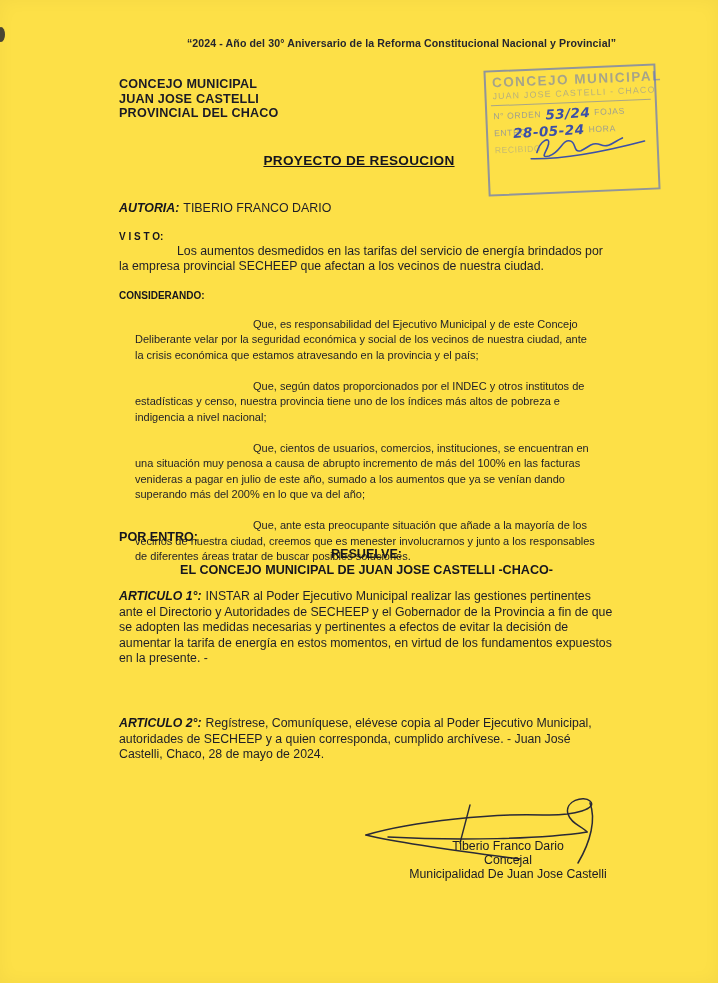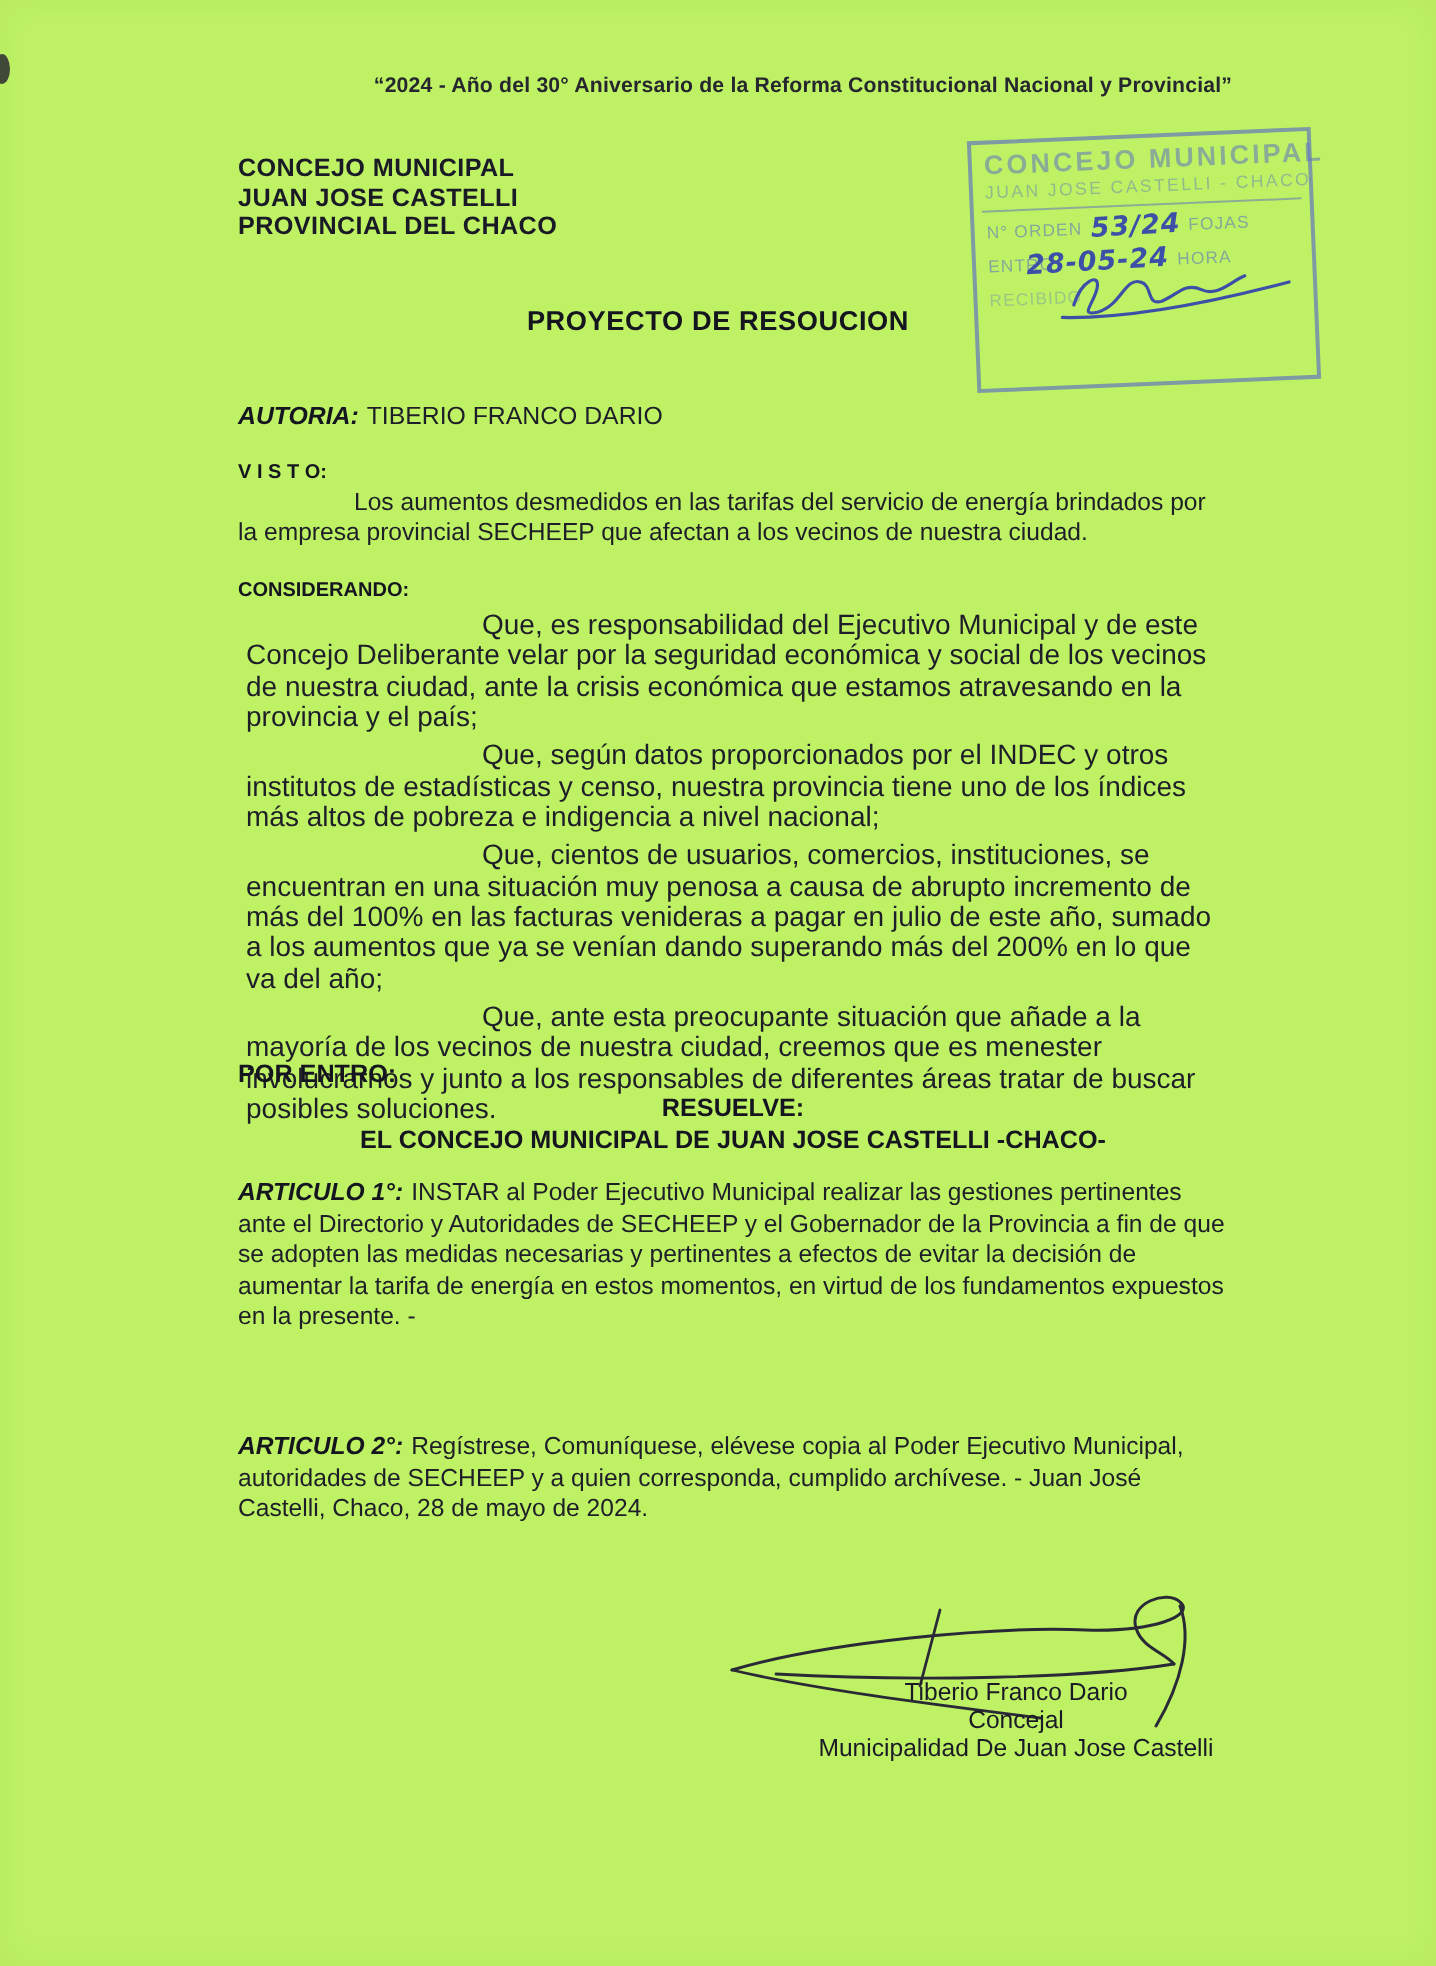--- a/index.html
+++ b/index.html
@@ -1,20 +1,20 @@
 <!DOCTYPE html>
 <html><head>
 <meta charset="utf-8">
 <style>
   html,body{margin:0;padding:0;background:#e9e9e9;}
   .page{
     position:relative;
     width:718px;height:983px;
     margin:0 auto;
-    background:#bef264;
+    background:#fde047;
     overflow:hidden;
     font-family:"Liberation Sans", sans-serif;
     color:#1e1e28;
     box-shadow:inset 0 0 18px rgba(0,0,0,0.04);
   }
   .edge-mark{
     position:absolute;left:-3px;top:27px;width:8px;height:15px;
     background:#2a2a30;border-radius:50%;opacity:.85;
   }
   .header-quote{
@@ -55,30 +55,30 @@
     font-style:italic;font-weight:bold;
     font-size:13.5px;color:#3c50a8;letter-spacing:.5px;
     margin:0 4px;transform:rotate(-1deg);white-space:nowrap;
   }
   .s-hand.overlap{margin-left:-14px;}
   .stamp-sig{position:absolute;left:34px;top:-8px;}
   
   .title{
     position:absolute;top:153px;left:0;right:0;
     text-align:center;font-weight:bold;font-size:13.6px;
-    letter-spacing:.3px;color:#15151f;
+    text-decoration:underline;letter-spacing:.3px;color:#15151f;
   }
   .autoria{position:absolute;top:201px;left:119px;font-size:12.4px;}
   .b{font-weight:bold;color:#15151f;}
   .lbl-gap{margin-right:4px;font-style:italic;}
   .sec-h{font-weight:bold;font-size:10px;color:#15151f;}
   .visto{position:absolute;top:231px;left:119px;width:493px;}
   .visto p{margin:2px 0 0 0;font-size:12.3px;line-height:15.3px;text-indent:58px;}
   .considerando{position:absolute;top:290px;left:119px;width:495px;}
-  .considerando p{margin:4px;font-size:14px;line-height:15.35px;text-indent:118px;}
+  .considerando p{margin:16px;font-size:11px;line-height:15.35px;text-indent:118px;}
   .porello{position:absolute;top:529px;left:119px;width:495px;font-size:12.6px;line-height:16.5px;}
   .center{text-align:center;}
   .article{position:absolute;left:119px;width:498px;margin:0;font-size:12.3px;line-height:15.5px;}
   .art1{top:589px;}
   .art2{top:716px;}
   
   .sig-scrawl{position:absolute;left:358px;top:793px;}
   .sig-text{
     position:absolute;left:393px;top:839px;width:230px;
     text-align:center;font-size:12.3px;line-height:14.2px;color:#1a1a26;

